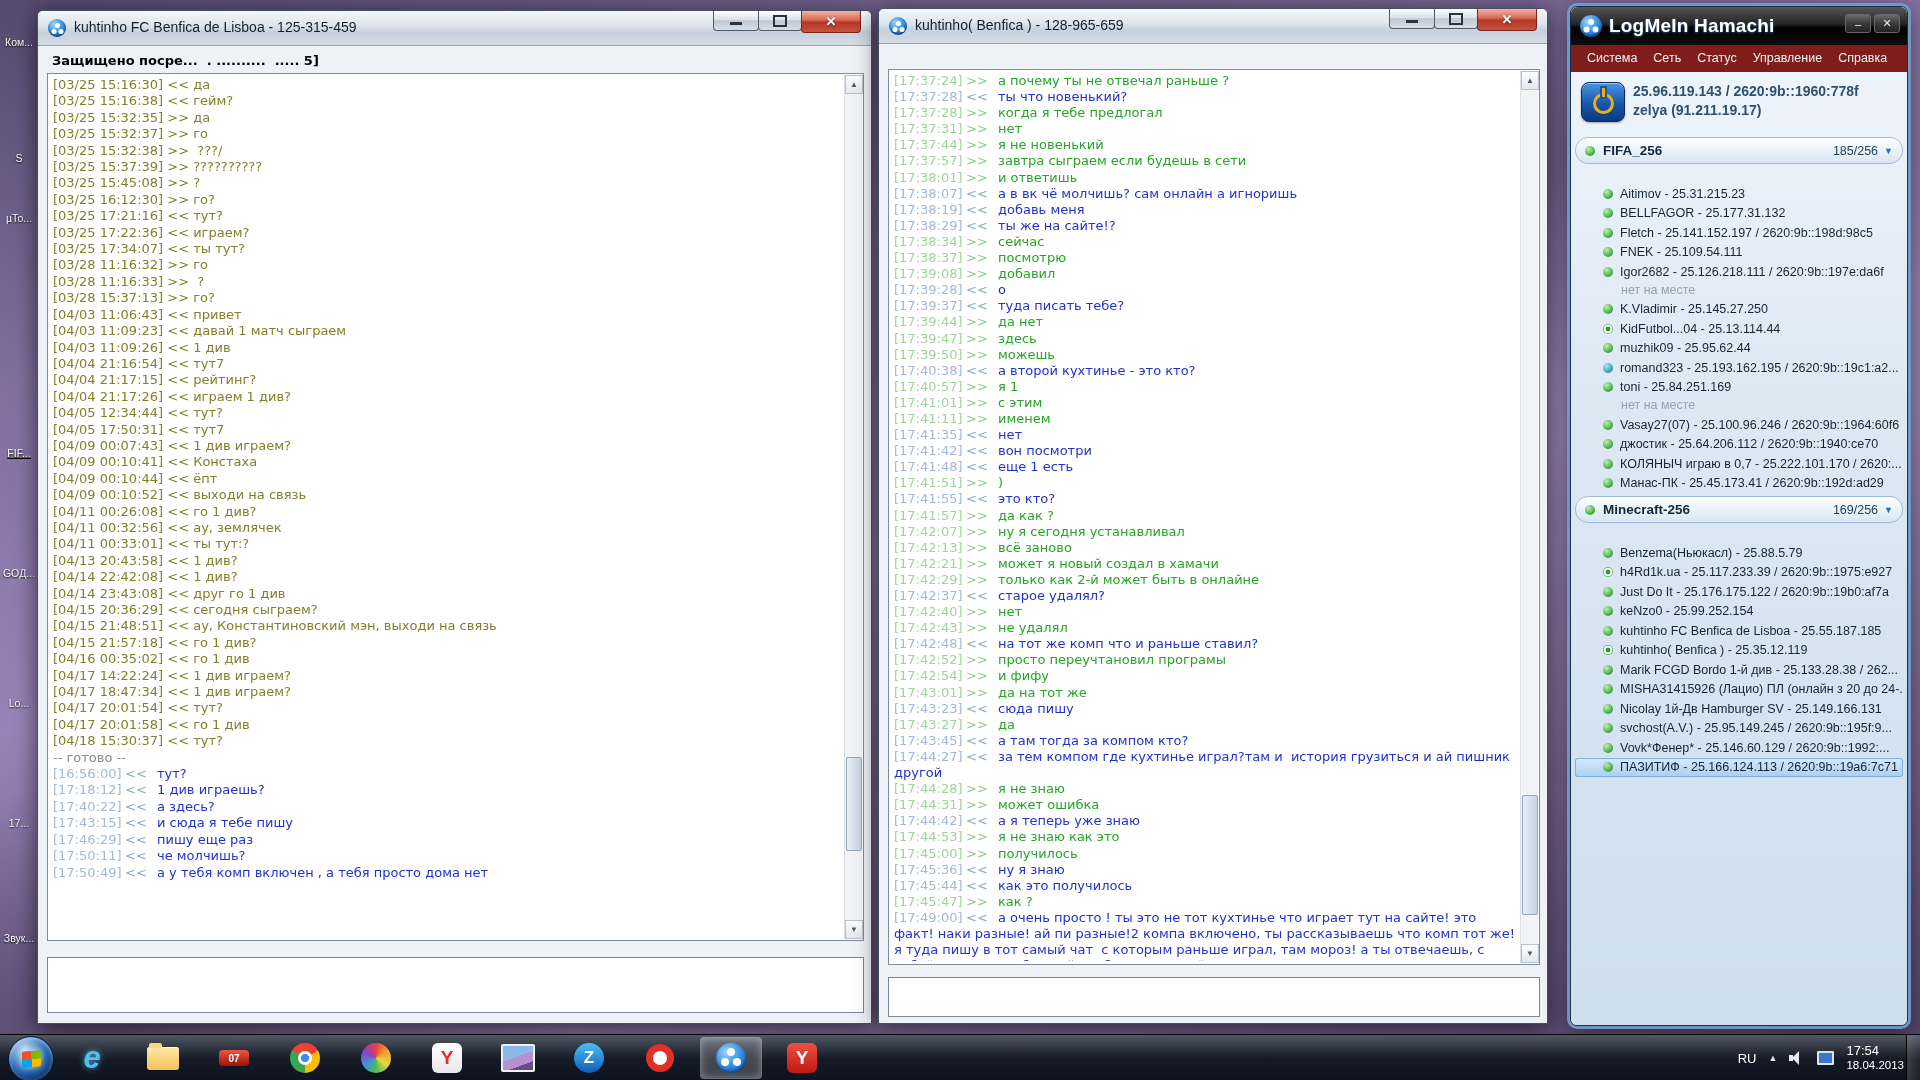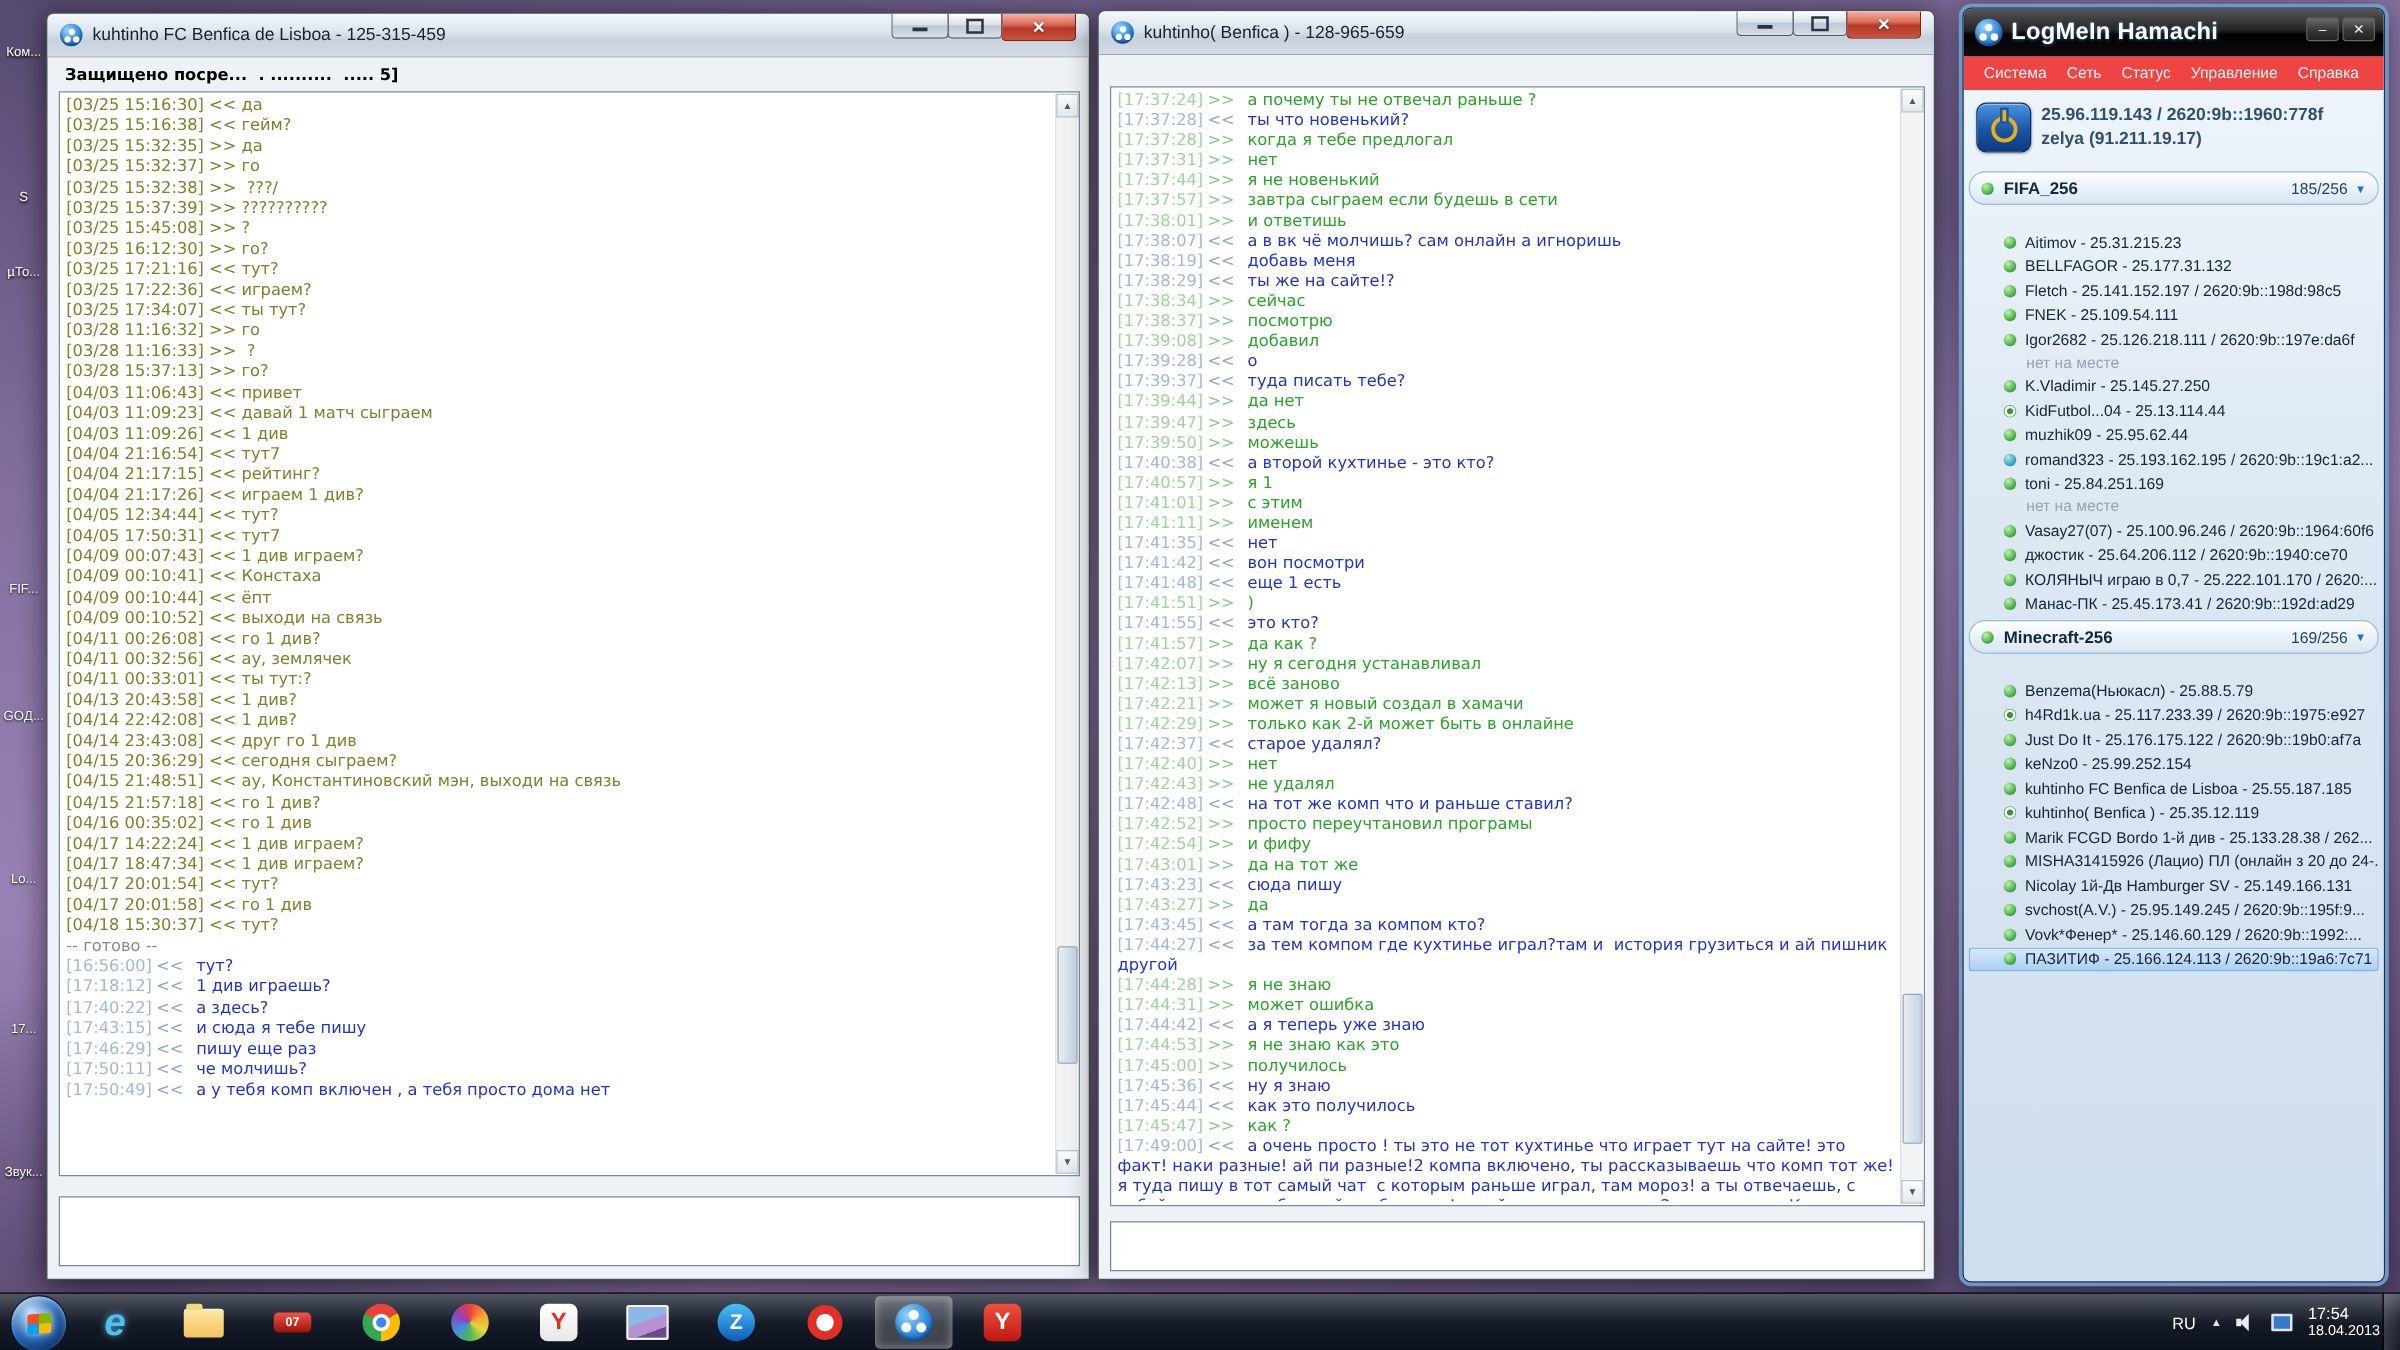--- a/index.html
+++ b/index.html
@@ -76,21 +76,21 @@
   .hwin{position:absolute;border-radius:7px;background:#d4e2f0;border:1px solid #16324e;
     box-shadow:0 0 0 3px rgba(115,158,205,.9),0 4px 22px rgba(0,0,0,.55);overflow:hidden}
   .hheader{position:relative;height:38px;background:linear-gradient(#565656,#242424 45%,#000 55%,#0e0e0e);
     border-radius:6px 6px 0 0}
   .hlogo{position:absolute;left:9px;top:8px}
   .htitle{position:absolute;left:38px;top:8px;font-size:19px;font-weight:bold;color:#fff;
     letter-spacing:.2px;text-shadow:0 1px 3px rgba(80,160,255,.55)}
   .hbtns{position:absolute;right:7px;top:7px;display:flex;gap:3px}
   .hbtn{width:24px;height:17px;border:1px solid #666;border-radius:3px;color:#eee;font-size:11px;
     background:linear-gradient(#6a6a6a,#3a3a3a 50%,#222);display:flex;align-items:center;justify-content:center}
-  .hmenu{height:27px;background:#ef4444;display:flex;padding-left:8px}
+  .hmenu{height:27px;background:#7f1d1d;display:flex;padding-left:8px}
   .hmenu .mi{padding:0 8px;line-height:27px;font-size:12.5px;color:#f2f2f2}
   .hcontent{position:absolute;top:65px;left:0;right:0;bottom:0;
     background:linear-gradient(#eef4fb,#dde8f3 35%,#cfdeed)}
   .pbtn{position:absolute;left:10px;top:10px;width:42px;height:38px;border-radius:8px;
     background:linear-gradient(#4a95e0,#1a55a8 55%,#0c3a80);border:1px solid #0a2a5a;
     box-shadow:inset 0 1px 0 rgba(255,255,255,.45),0 1px 2px rgba(0,0,0,.3);
     display:flex;align-items:center;justify-content:center}
   .pwr{width:15px;height:15px;border:3px solid #e8b018;border-radius:50%;position:relative;margin-top:3px}
   .pwr::before{content:'';position:absolute;left:50%;top:-8px;width:3px;height:9px;margin-left:-1.5px;
     background:#e8b018;box-shadow:0 0 0 2px #1a55a8}
@@ -165,21 +165,21 @@
 </style>
 </head>
 <body>
 
 <div class="desktop">
   <div id="dfrags">
       <div class="dfrag" style="top: 34px;"><span class="dicon" style="background: rgb(90, 106, 122);"></span><span class="dlabel">Ком...</span></div>
       <div class="dfrag" style="top: 150px;"><span class="dicon" style="background: rgb(58, 120, 200);"></span><span class="dlabel">S</span></div>
       <div class="dfrag" style="top: 210px;"><span class="dicon" style="background: rgb(56, 168, 56);"></span><span class="dlabel">µТо...</span></div>
       <div class="dfrag" style="top: 330px;"><span class="dicon" style="background: rgb(74, 160, 72);"></span><span class="dlabel"></span></div>
-      <div class="dfrag" style="top: 463px;"><span class="dicon" style="background: rgb(216, 220, 232);"></span><span class="dlabel">FIF...</span></div>
+      <div class="dfrag" style="top: 445px; text-decoration: underline;"><span class="dicon" style="background: rgb(216, 220, 232);"></span><span class="dlabel">FIF...</span></div>
       <div class="dfrag" style="top: 565px;"><span class="dicon" style="background: rgb(200, 160, 48);"></span><span class="dlabel">GOД...</span></div>
       <div class="dfrag" style="top: 695px;"><span class="dicon" style="background: rgb(58, 106, 192);"></span><span class="dlabel">Lo...</span></div>
       <div class="dfrag" style="top: 815px;"><span class="dicon" style="background: rgb(176, 48, 48);"></span><span class="dlabel">17...</span></div>
       <div class="dfrag" style="top: 930px;"><span class="dicon" style="background: rgb(154, 154, 168);"></span><span class="dlabel">Звук...</span></div>
     </div>
 </div>
 
 <div class="win chatwin" style="left:37px;top:10px;width:833px;height:1012px">
   <div class="titlebar">
     <span class="ball ball18 tb-ball"></span>

